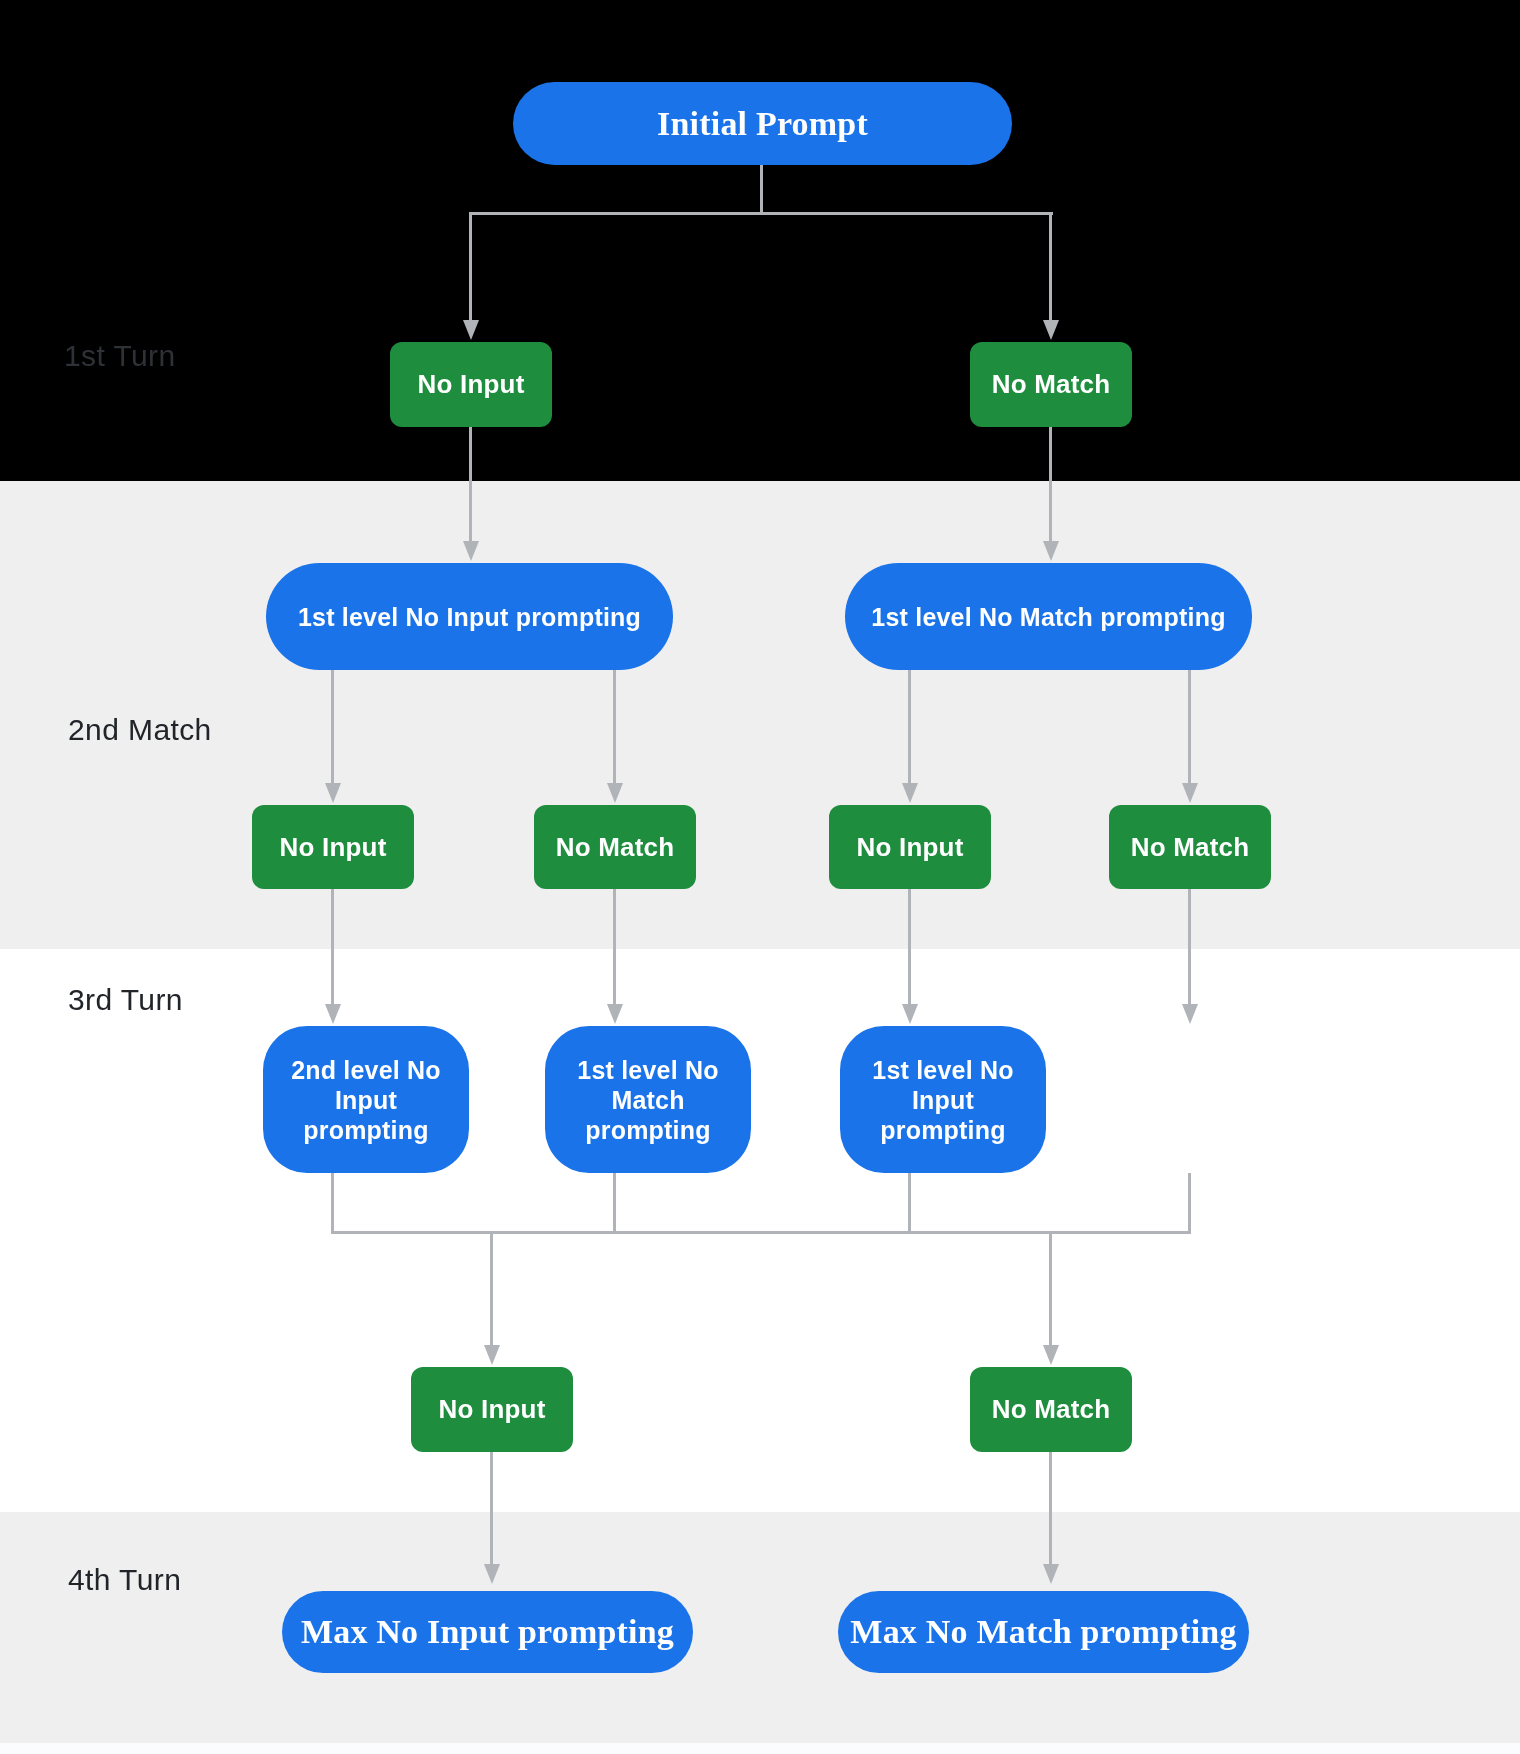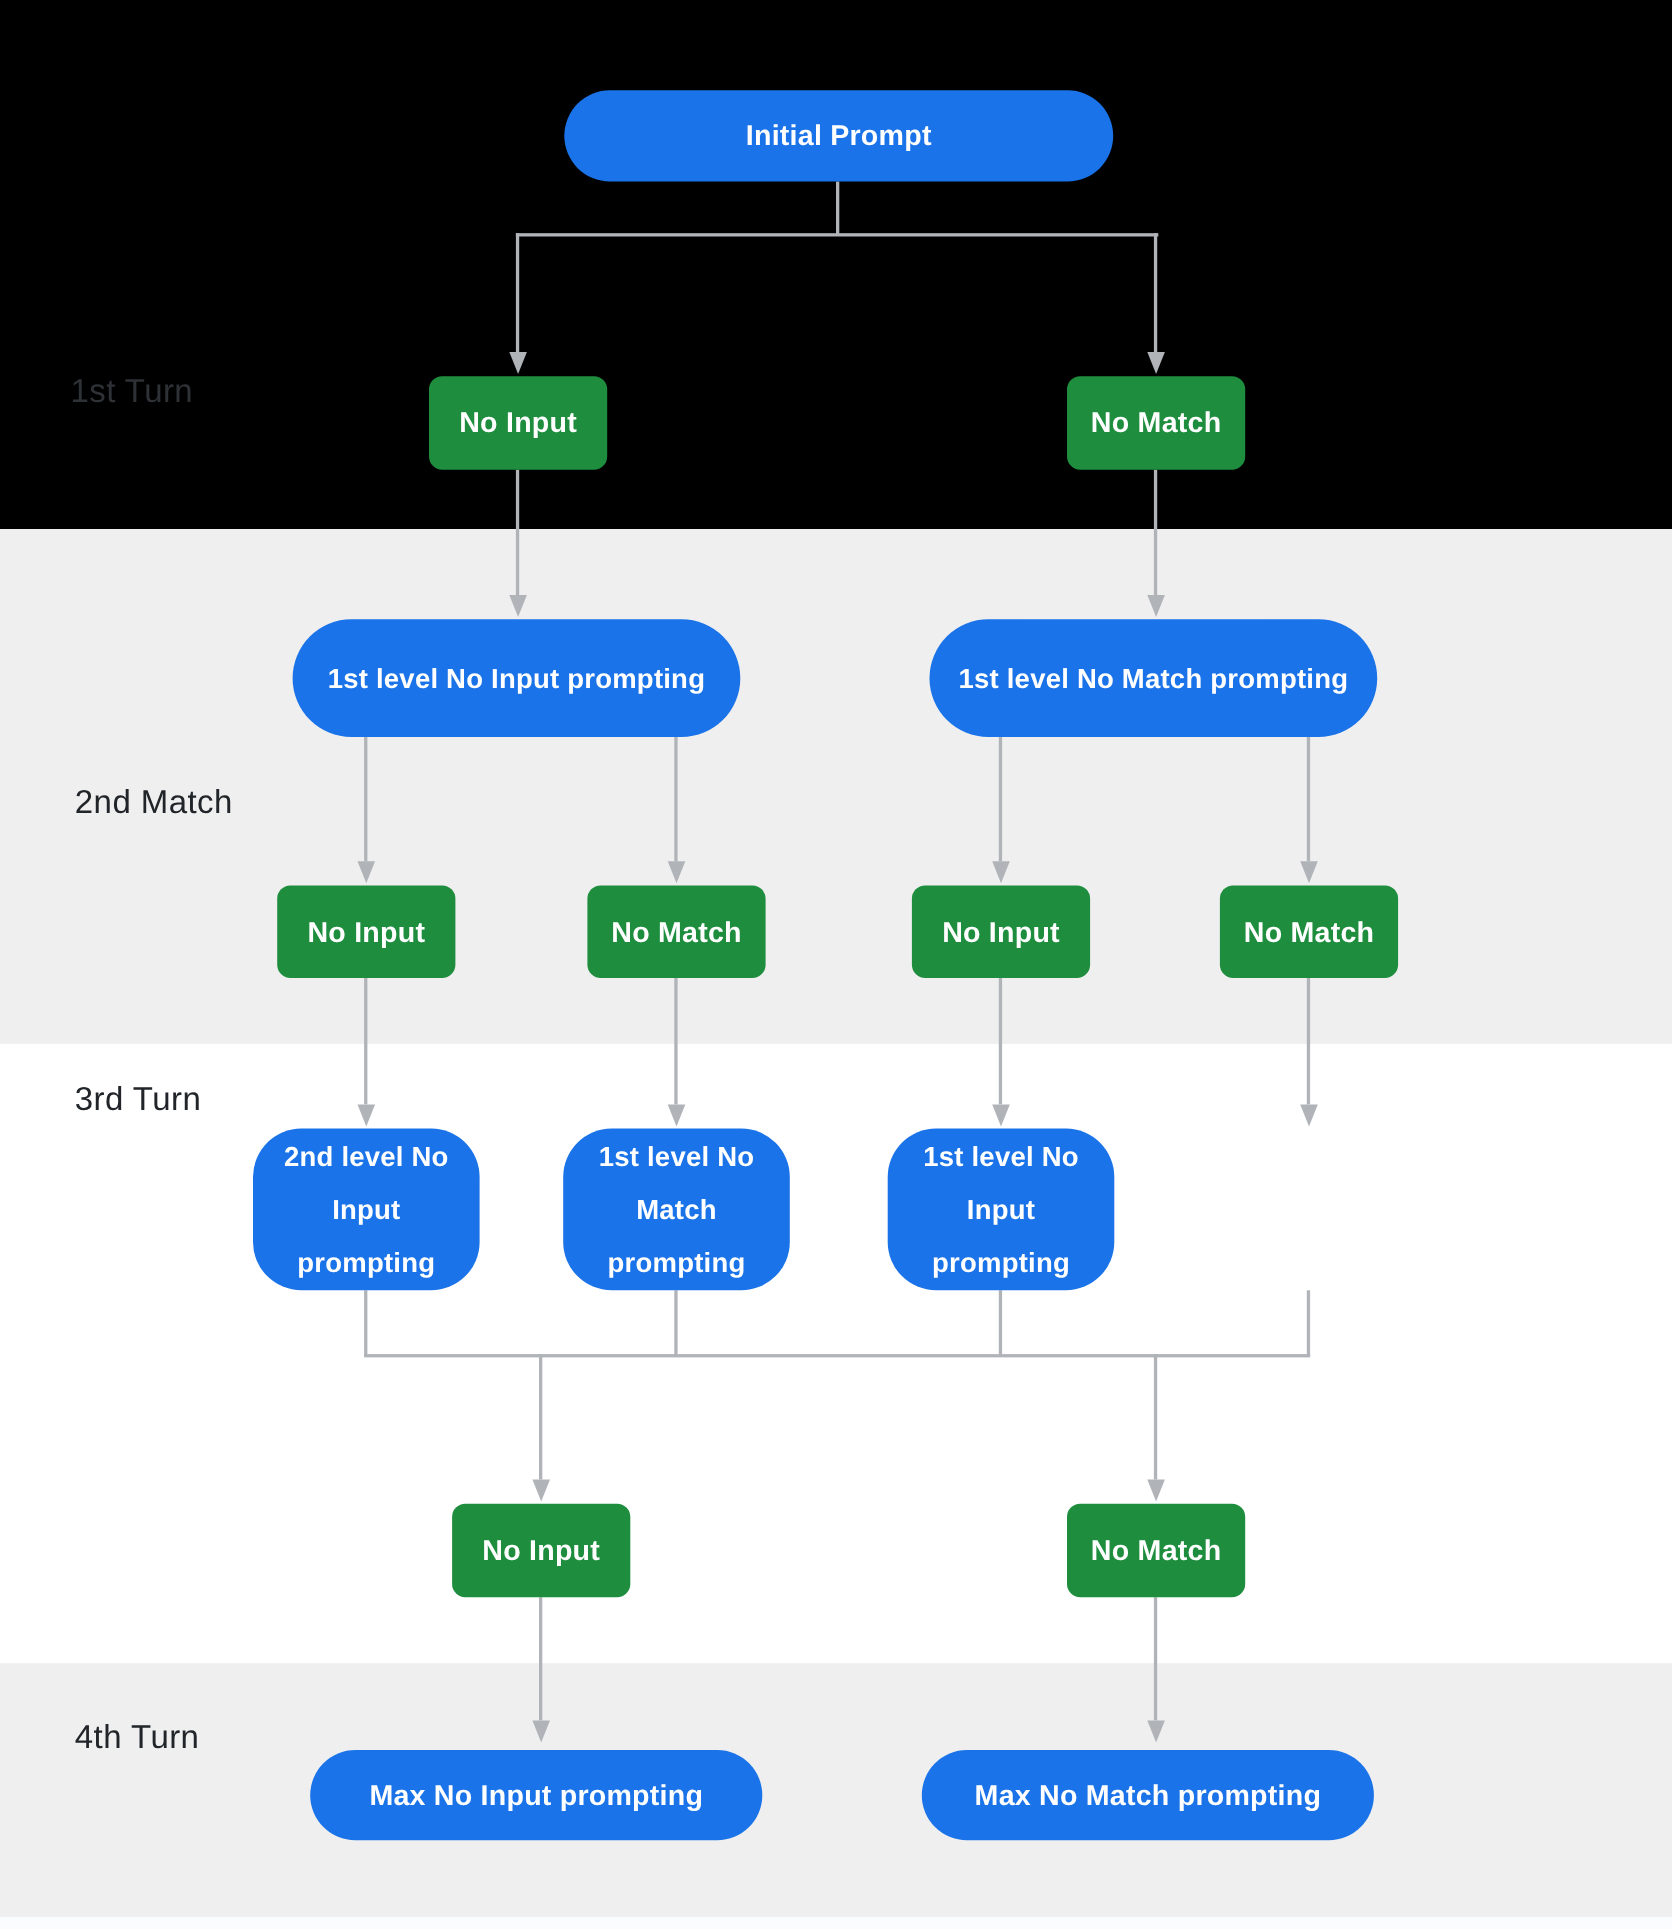--- a/index.html
+++ b/index.html
@@ -34,23 +34,23 @@
     justify-content:center;
     text-align:center;
     color:var(--node-text);
     font-weight:700;
     letter-spacing:.2px;
     box-sizing:border-box;
   }
   .blue-node{background:var(--blue);}
   .green-node{background:var(--green);border-radius:12px;font-size:26px;}
   .pill{border-radius:999px;}
-  .big-pill{font-size:26px;}
+  .big-pill{font-size:34px;font-family:Liberation Serif, serif;}
   .two-line{font-size:25px;line-height:34px;padding:0 20px;}
-  .three-line{border-radius:44px;font-size:25px;line-height:48px;padding:17px 8px;}
+  .three-line{border-radius:44px;font-size:25px;line-height:30px;padding:17px 8px;margin-left:33px;}
   .turn-label{
     position:absolute;
     font-size:30px;
     line-height:36px;
     font-weight:400;
     letter-spacing:.4px;
     color:var(--label-dark);
   }
   .turn-label.on-black{color:var(--label-on-black);}
   .vline{position:absolute;width:3px;background:var(--line);}

